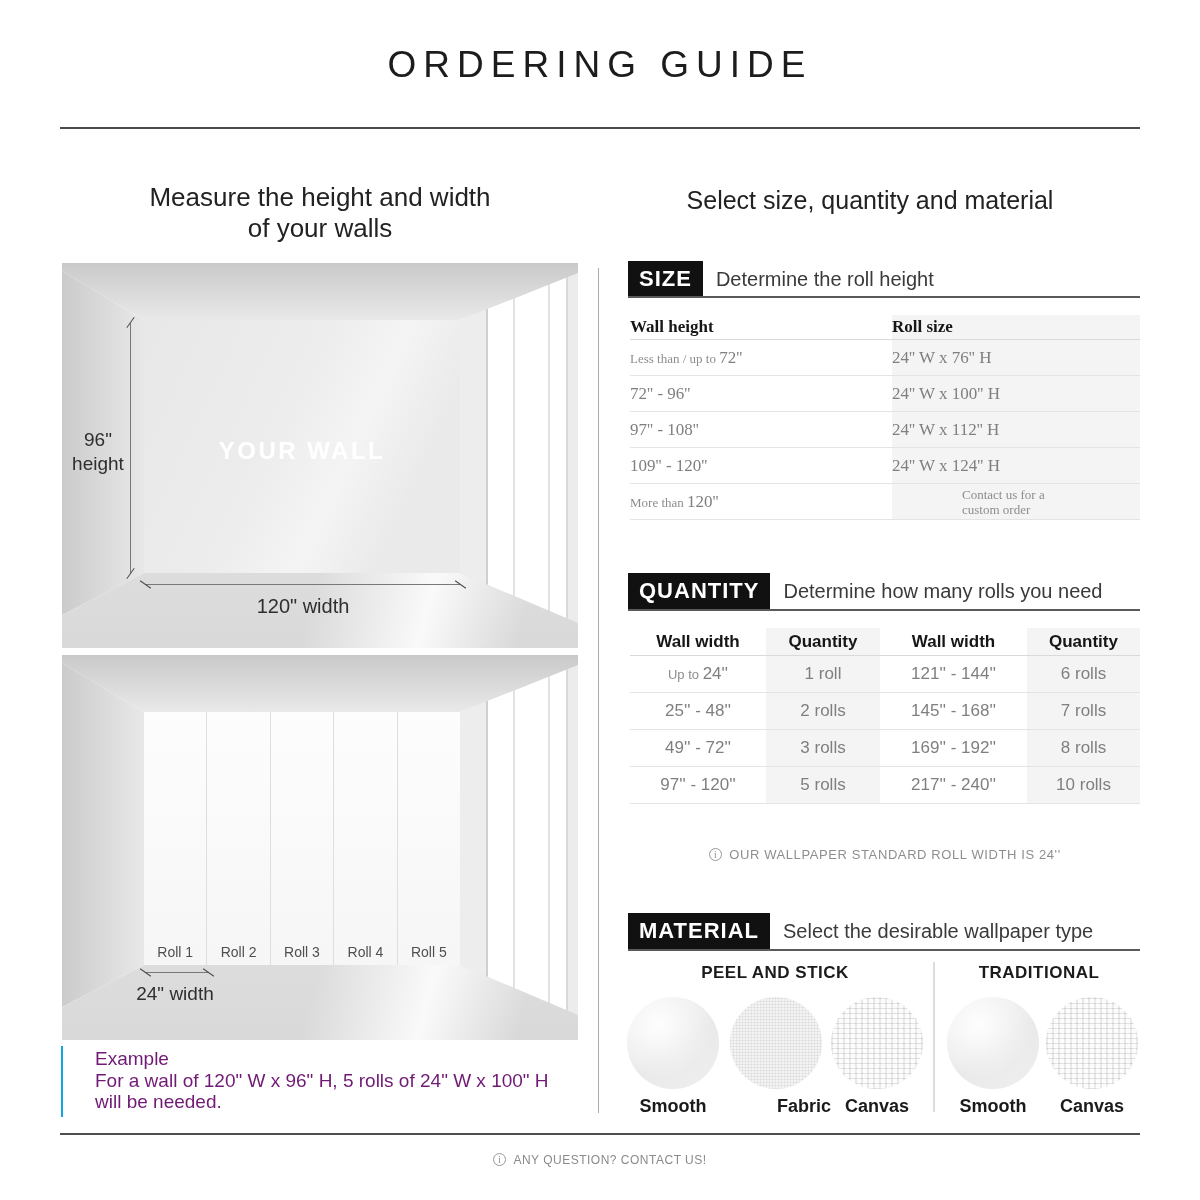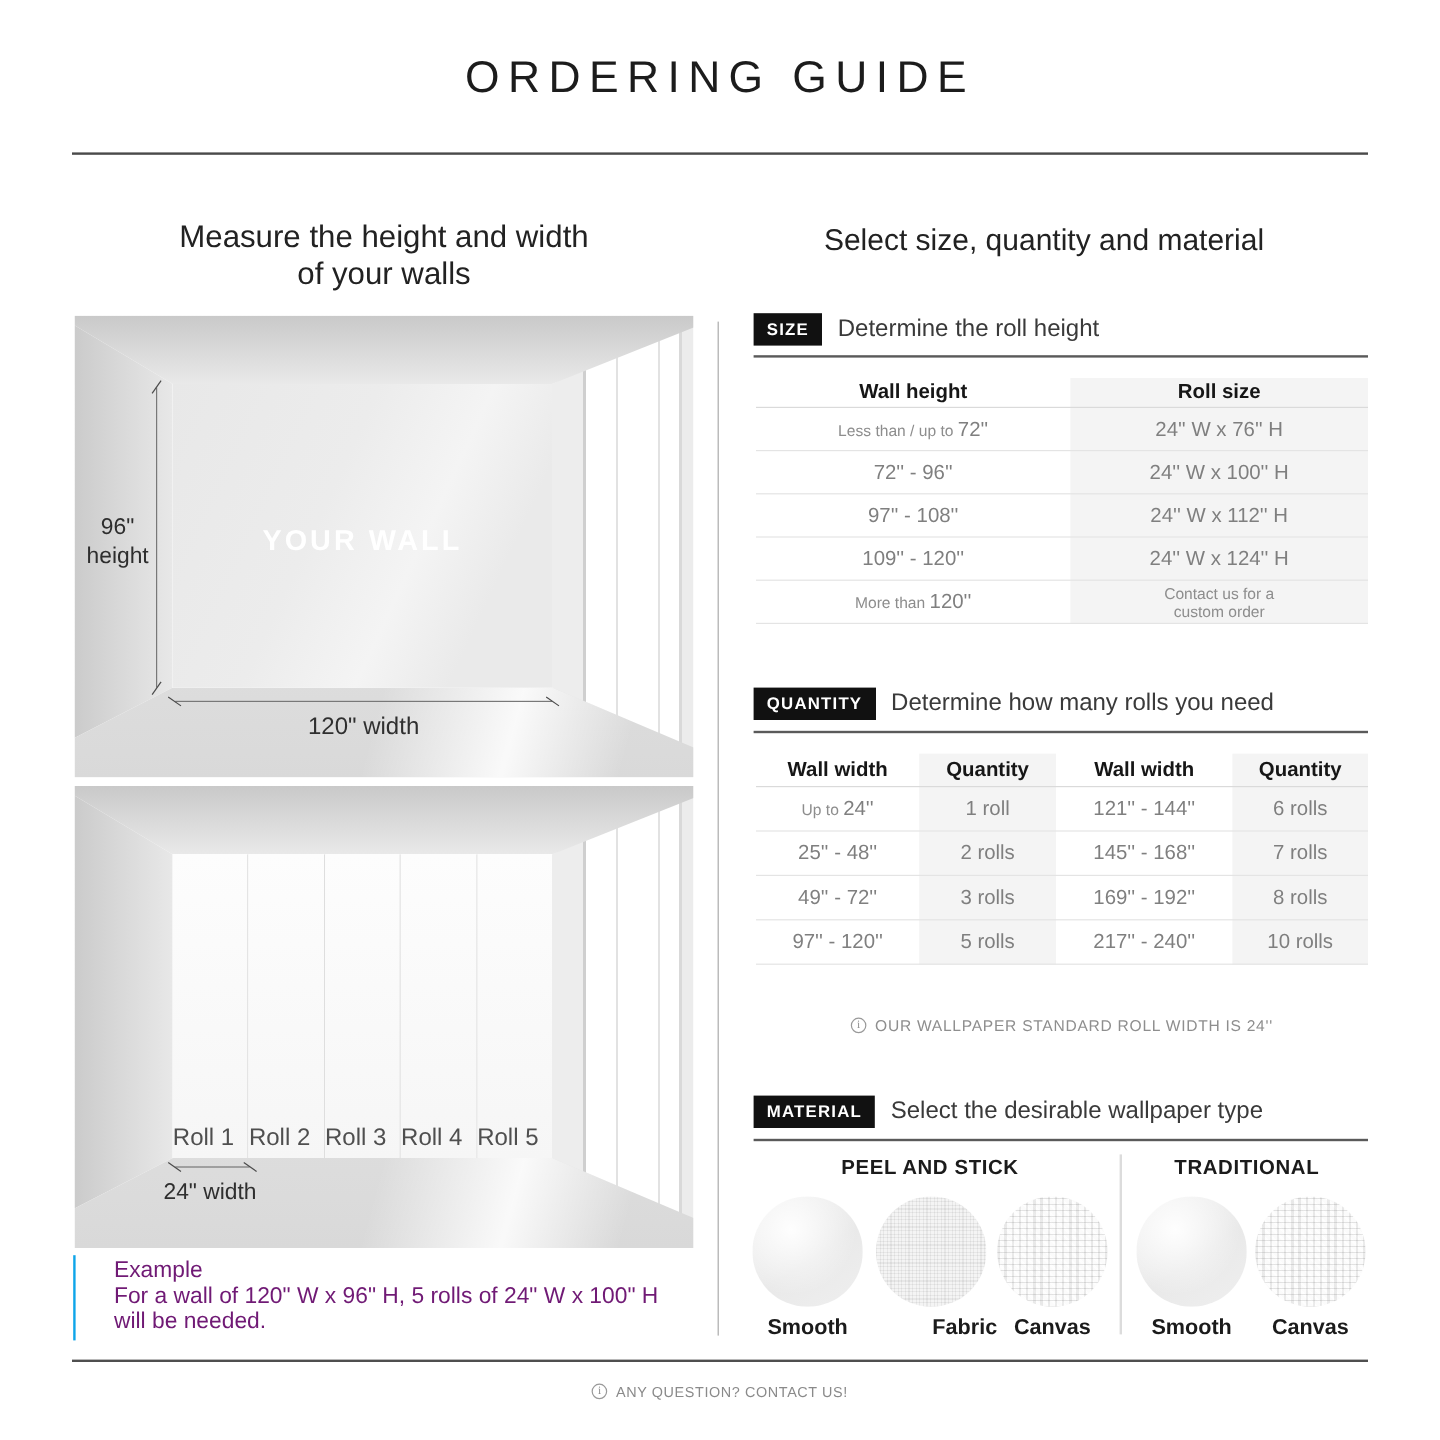--- a/index.html
+++ b/index.html
@@ -40,22 +40,22 @@
                        linear-gradient(180deg,#ebebeb,#d9d9d9); }
   .rm-wall { position:absolute; left:82px; top:57px; width:316px; height:253px;
             background:linear-gradient(115deg,#e8e8e8 0%,#ececec 40%,#f4f4f4 62%,#eaeaea 80%);
             display:flex; align-items:center; justify-content:center; }
   .wall-label { color:#ffffff; font-size:24px; font-weight:700; letter-spacing:2.5px; padding-top:8px; }
 
   .rm-panels { position:absolute; left:82px; top:57px; width:316px; height:253px; display:flex; }
   .panel { flex:1; position:relative; background:linear-gradient(180deg,#fdfdfd,#f6f6f6);
            border-right:1px solid #dedede; }
   .panel:last-child { border-right:none; }
-  .roll-label { position:absolute; bottom:5px; left:0; width:100%; text-align:left;
-                font-size:20px; color:#4f4f4f; }
+  .roll-label { position:absolute; bottom:5px; left:0; width:100%; text-align:center;
+                font-size:14px; color:#4f4f4f; }
 
   
   .dim-v { position:absolute; left:68px; top:60px; width:1px; height:250px; background:#787878; }
   .dim-v::before, .dim-v::after { content:""; position:absolute; left:-6px; width:13px; height:1px;
                 background:#4a4a4a; transform:rotate(-55deg); }
   .dim-v::before { top:-1px; } .dim-v::after { bottom:-1px; }
   .dim-h { position:absolute; height:1px; background:#787878; }
   .dim-h::before, .dim-h::after { content:""; position:absolute; top:-6px; width:1px; height:13px;
                 background:#4a4a4a; transform:rotate(-55deg); }
   .dim-h::before { left:-1px; } .dim-h::after { right:-1px; }
@@ -67,30 +67,30 @@
                  font-size:20px; color:#2f2f2f; }
   .dim-label-w2 { position:absolute; left:51px; top:328px; width:124px; text-align:center;
                  font-size:19px; color:#2f2f2f; }
 
   
   .example { position:absolute; left:61px; top:1046px; width:520px; border-left:2px solid #0ea5e9;
              padding:2px 0 4px 32px; font-size:19px; line-height:21.5px; color:#701a75; }
 
   
   .sec-head { position:absolute; left:628px; display:flex; align-items:center; gap:13px; }
-  .badge { background:#111111; color:#ffffff; font-size:14px; font-weight:600; letter-spacing:1px;
+  .badge { background:#111111; color:#ffffff; font-size:22px; font-weight:600; letter-spacing:1px;
            padding:5px 11px 6px; }
   .sec-sub { font-size:20px; color:#3a3a3a; }
   .sec-underline { position:absolute; left:628px; width:512px; height:1.5px; background:#5a5a5a; }
 
   
   .size-table { position:absolute; left:630px; top:315px; width:510px; }
   .st-colbg { position:absolute; left:262px; top:0; width:248px; height:100%; background:#f4f4f4; }
   .st-row { position:relative; display:grid; grid-template-columns:262px 248px; align-items:center;
-            text-align:center; height:36px; border-bottom:1px solid #e4e4e4; }
+            height:36px; border-bottom:1px solid #e4e4e4;font-family:Liberation Serif, serif; }
   .st-row.head { height:25px; border-bottom:1px solid #dadada; font-size:17px; font-weight:700; color:#161616; }
   .cell-val { font-size:17px; color:#7f7f7f; }
   .cell-pfx { font-size:13px; color:#8d8d8d; }
   .cell-contact { font-size:13px; line-height:15px; color:#8d8d8d; max-width:108px; margin:0 auto; }
 
   
   .qty-table { position:absolute; left:630px; top:628px; width:510px; }
   .qt-colbg1 { position:absolute; left:136px; top:0; width:114px; height:100%; background:#f4f4f4; }
   .qt-colbg2 { position:absolute; left:397px; top:0; width:113px; height:100%; background:#f4f4f4; }
   .qt-row { position:relative; display:grid; grid-template-columns:136px 114px 147px 113px; align-items:center;

